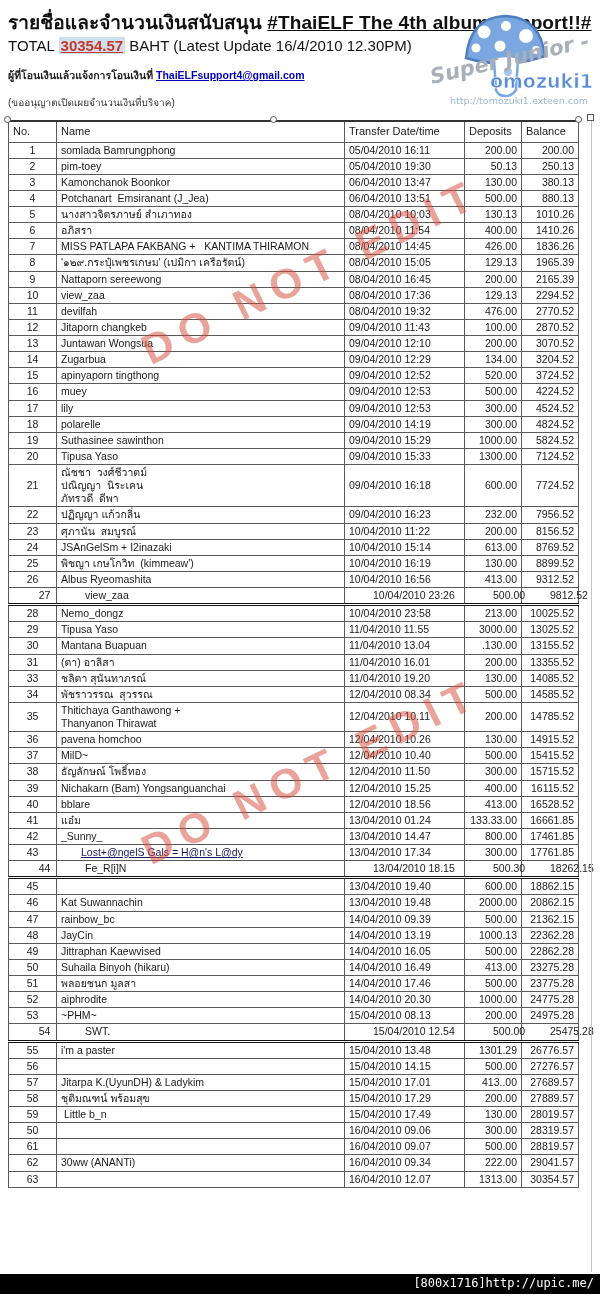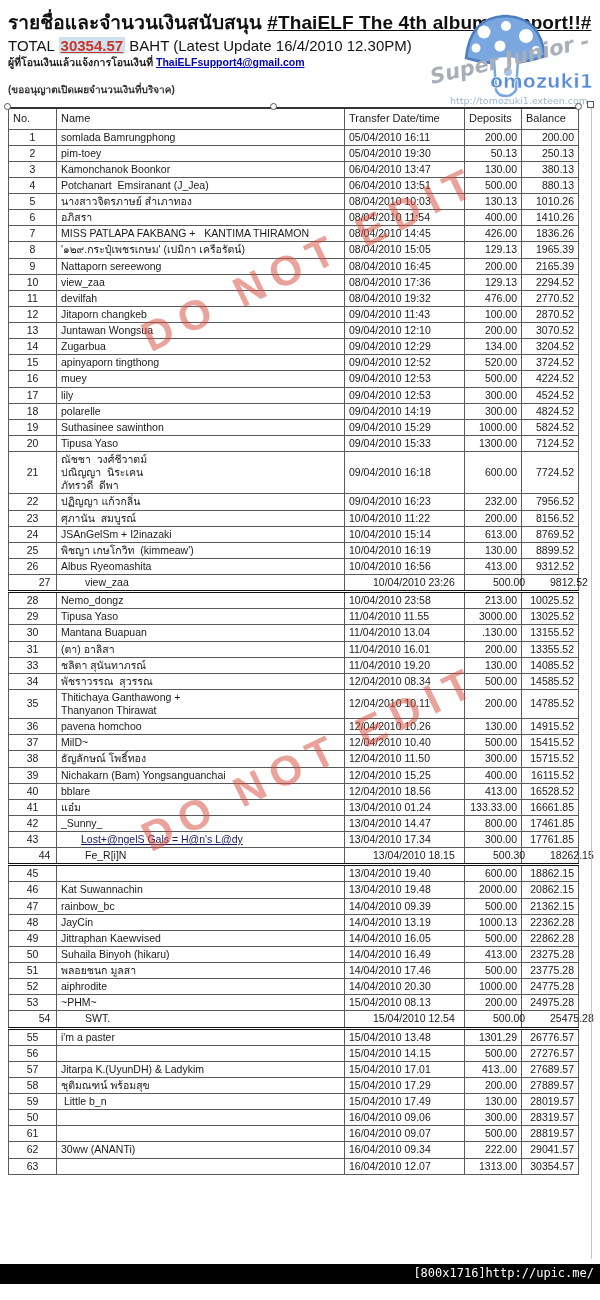--- a/index.html
+++ b/index.html
@@ -6,28 +6,28 @@
   html,body { width: 600px; height: 1300px; }
   body {
     font-family: "Liberation Sans", "DejaVu Sans", sans-serif;
     background: #ffffff; color: #1a1a1a; position: relative; overflow: hidden;
   }
   .content { padding: 7px 8px 0 8px; position: relative; }
 
   
   .page-title { font-size: 19px; font-weight: bold; color: #101010; margin-bottom: 0; letter-spacing: .1px; }
   .page-title .title-en { text-decoration: underline; }
-  .total-line { font-size: 15px; color: #141414; margin-bottom: 0; }
+  .total-line { font-size: 15px; color: #141414; margin-bottom: 13px; }
   .total-amount {
     color: #c93528; font-weight: bold; text-decoration: underline;
     background: #cfe0ee; padding: 0 2px;
   }
   .notice-line { font-size: 10.5px; font-weight: bold; color: #222; margin-bottom: 11px; }
   .email-link { color: #0000bb; text-decoration: underline; cursor: pointer; }
-  .note-line { font-size: 10px; color: #333; margin-bottom: 10px; font-weight: bold; }
+  .note-line { font-size: 10px; color: #333; margin-bottom: 10px; font-weight: normal; }
 
   
   .logo { position: absolute; top: 6px; right: 4px; width: 168px; height: 102px; }
 
   
   .table-wrap { position: relative; margin-top: 2px; width: 570px; }
   table.support { border-collapse: collapse; width: 570px; table-layout: fixed; }
   table.support th, table.support td {
     border: 1px solid #5a5a5a; font-size: 10.5px; line-height: 1.25;
     padding: 1px 4px; vertical-align: middle; background: transparent;
@@ -57,21 +57,21 @@
   .watermark {
     position: absolute; font-size: 42px; font-weight: bold; letter-spacing: 9px;
     color: rgba(214, 72, 56, 0.50); transform: rotate(-26deg); white-space: nowrap;
     pointer-events: none; z-index: 4; font-family: "Liberation Sans", sans-serif;
   }
   .wm-1 { top: 128px; left: 118px; }
   .wm-2 { top: 628px; left: 118px; }
 
   
   .footer-bar {
-    position: absolute; left: 0; bottom: 16px; width: 600px; height: 20px;
+    position: absolute; left: 0; bottom: 6px; width: 600px; height: 20px;
     background: #000; color: #fff; font-family: "DejaVu Sans Mono", monospace;
     font-size: 12px; text-align: right; padding: 2px 6px 0 0;
   }
 </style>
 </head>
 <body>
 
 <div class="content">
 
   <h1 class="page-title">

